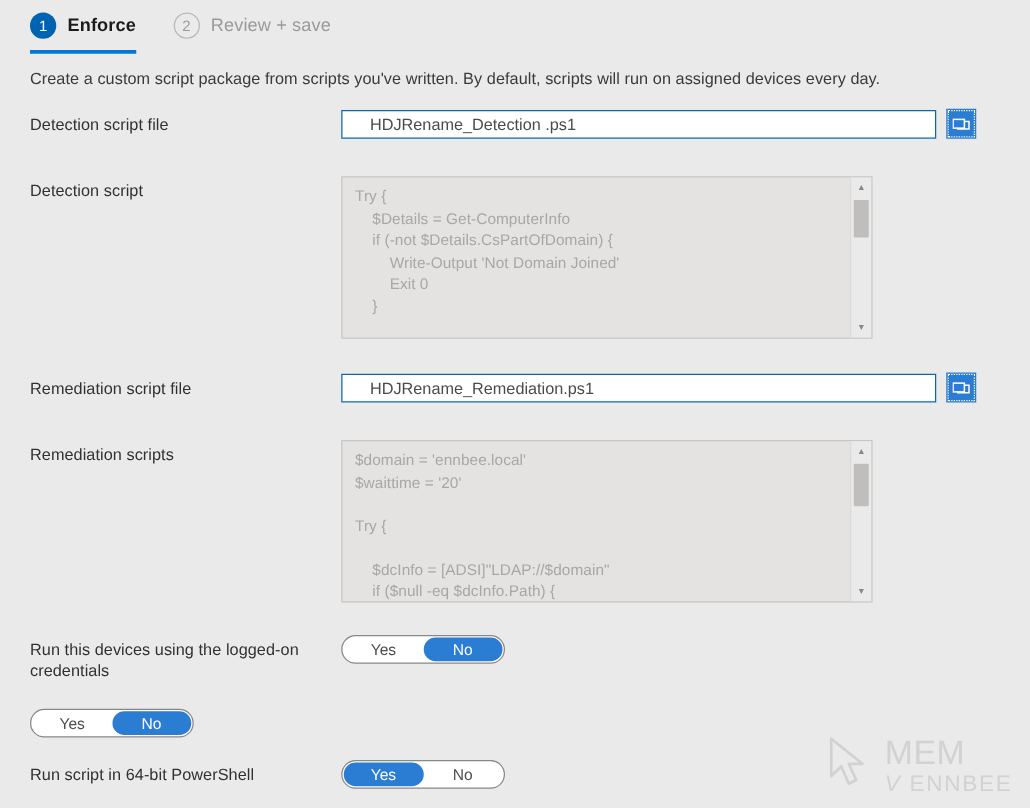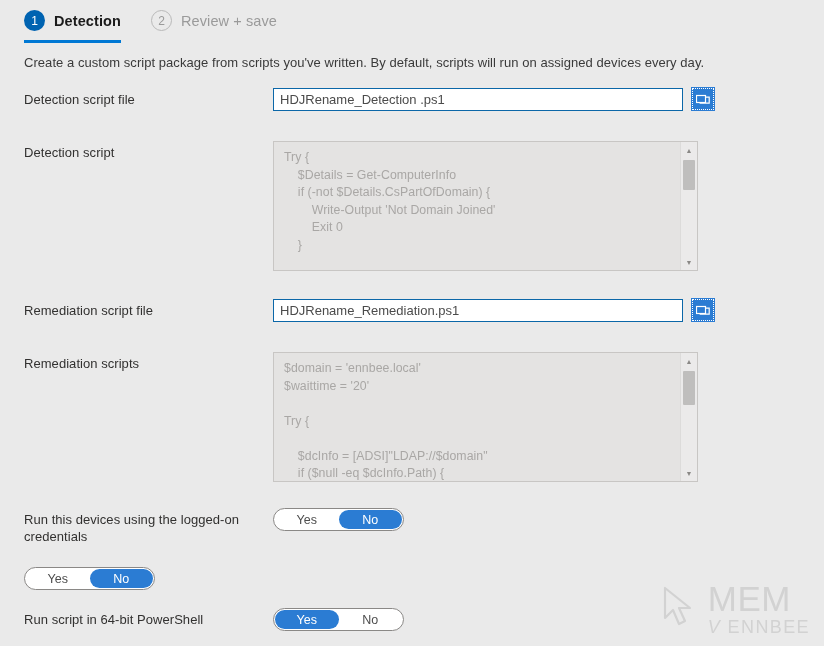--- a/index.html
+++ b/index.html
@@ -98,29 +98,29 @@
     letter-spacing: 0.05px;
   }
   .row-field {
     flex: 1 1 auto;
     display: flex;
     align-items: flex-start;
   }
 
   
   .file-input {
-    width: 410px;
+    width: 476px;
     height: 23px;
     box-sizing: border-box;
     border: 1px solid #0b67a8;
     background: #ffffff;
     color: #4b4b4b;
     font-family: "Liberation Sans", sans-serif;
     font-size: 13px;
-    padding: 0 6px;
+    padding: 0 22px;
     outline: none;
     border-radius: 0;
   }
   .browse-btn {
     width: 22px;
     height: 22px;
     margin-left: 9px;
     margin-top: 0px;
     background: #2b7cd3;
     border: 1px dotted #ffffff;
@@ -238,40 +238,40 @@
     opacity: 1;
     pointer-events: none;
   }
   .watermark .wm-text {
     display: flex;
     flex-direction: column;
     align-items: flex-start;
     line-height: 1;
   }
   .watermark .wm-main {
-    font-size: 35px;
+    font-size: 27px;
     color: #d2d2d2;
     letter-spacing: 0.5px;
     font-weight: normal;
   }
   .watermark .wm-sub {
     font-size: 18px;
     color: #d2d2d2;
     letter-spacing: 1.4px;
     margin-top: 2px;
   }
   .watermark .wm-sub .it { font-style: italic; }
 </style>
 </head>
 <body>
 
 <div class="wizard-tabs">
   <button class="wiz-step active">
     <span class="num">1</span>
-    <span class="lbl">Detection</span>
+    <span class="lbl">Enforce</span>
   </button>
   <button class="wiz-step inactive">
     <span class="num">2</span>
     <span class="lbl">Review + save</span>
   </button>
 </div>
 
 <div class="description">Create a custom script package from scripts you've written. By default, scripts will run on assigned devices every day.</div>
 
 <div class="form">

